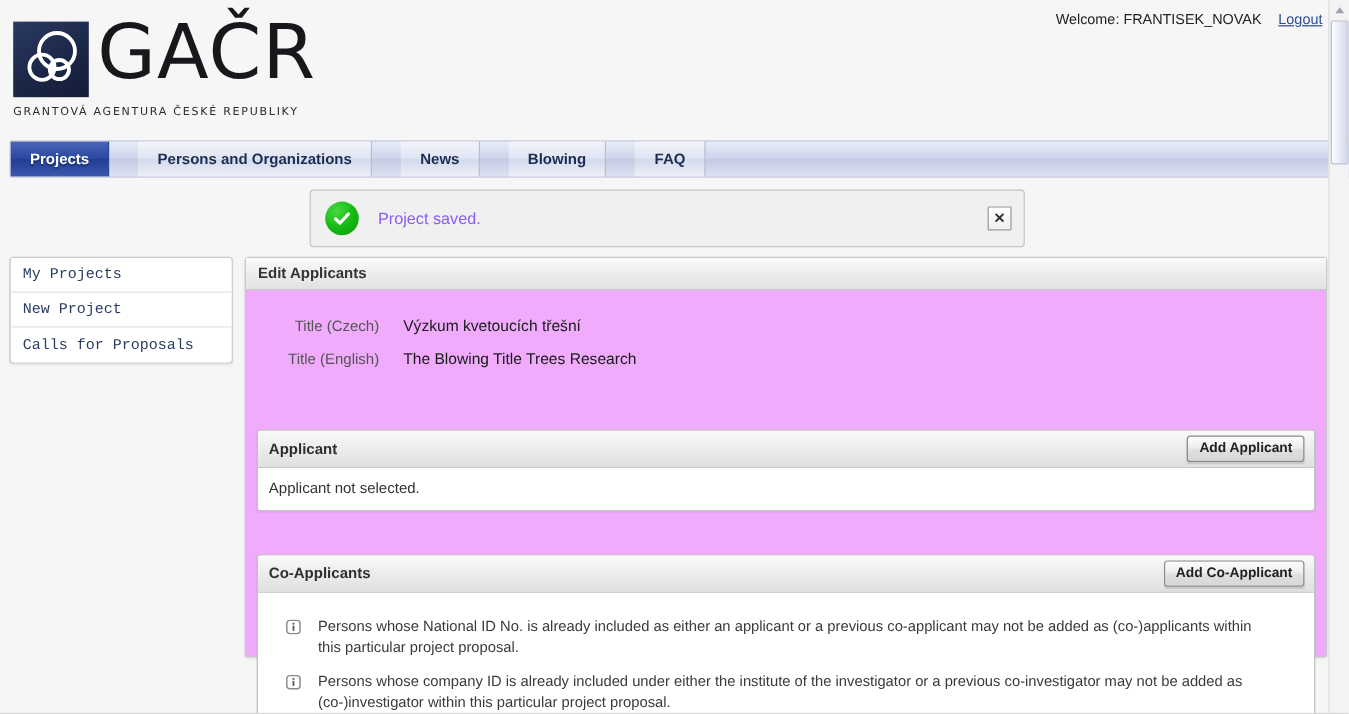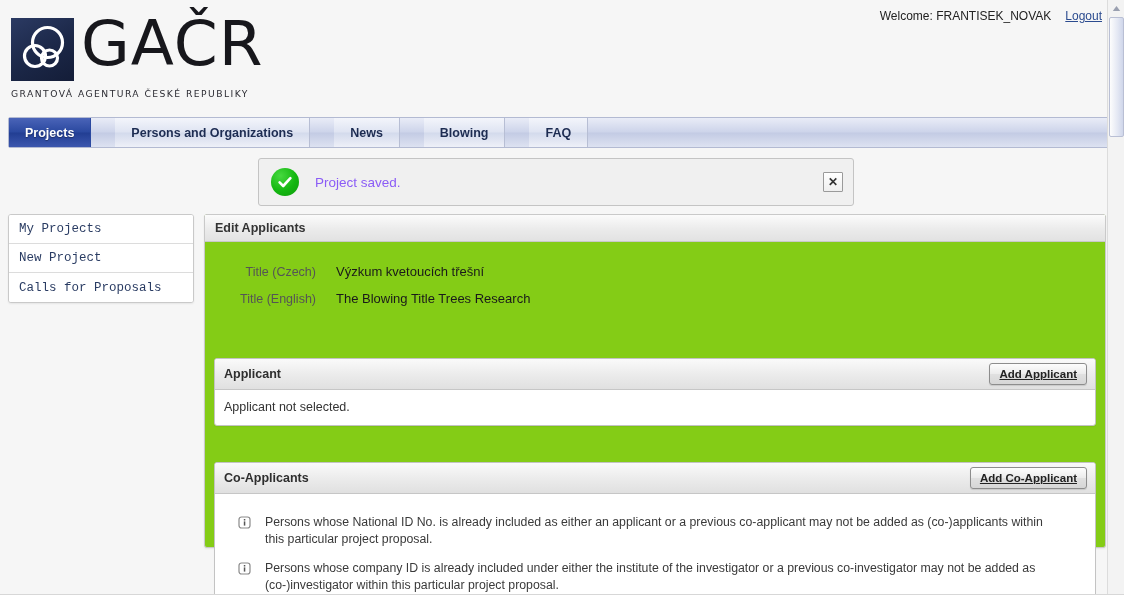--- a/index.html
+++ b/index.html
@@ -161,21 +161,21 @@
     background: #fff;
     font-family: Liberation Mono, monospace;
   }
   .side-item:last-child { border-bottom: none; }
 
   
   .main-panel {
     position: absolute;
     left: 204px; top: 214px;
     width: 902px; height: 334px;
-    background: #84cc16;
+    background: #f0abfc;
     border: 1px solid #c9c9c9;
     border-radius: 3px;
     box-shadow: 0 1px 2px rgba(0,0,0,.07);
   }
   .panel-header {
     height: 27px;
     background: linear-gradient(180deg, #fbfbfb 0%, #ebebeb 55%, #e2e2e2 100%);
     border-bottom: 1px solid #c9c9c9;
     display: flex;
     align-items: center;
@@ -235,21 +235,20 @@
     font-weight: bold;
     color: #222;
     border: 1px solid #8d8d8d;
     border-radius: 3px;
     background: linear-gradient(180deg, #fdfdfd 0%, #ececec 48%, #e0e0e0 52%, #d6d6d6 100%);
     padding: 4px 9px;
     cursor: pointer;
     box-shadow: 0 1px 1px rgba(0,0,0,.12);
     white-space: nowrap;
     line-height: 1.1;
-    text-decoration: underline;
   }
   .subbox-body {
     padding: 10px 9px 11px 9px;
     font-size: 12.5px;
     color: #333;
   }
 
   .note-row {
     display: flex;
     align-items: flex-start;

